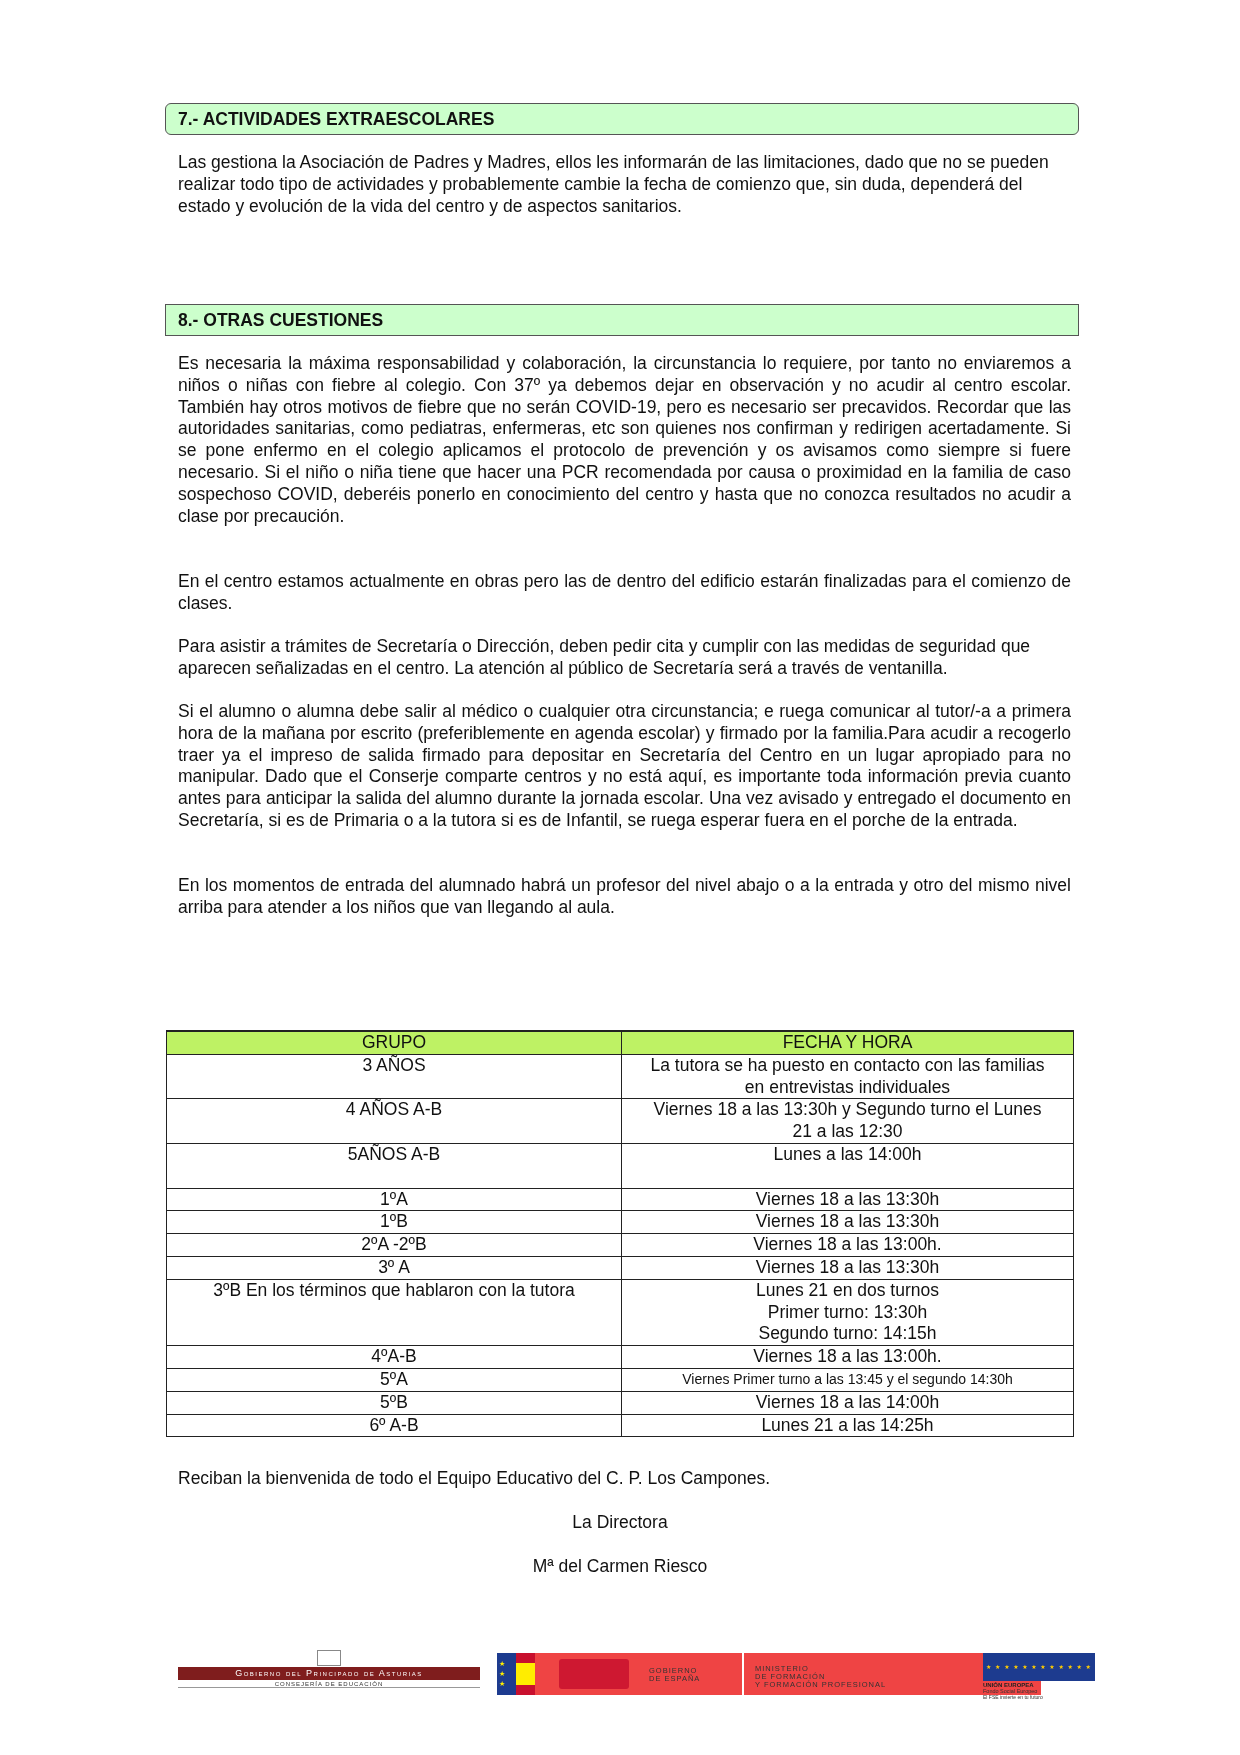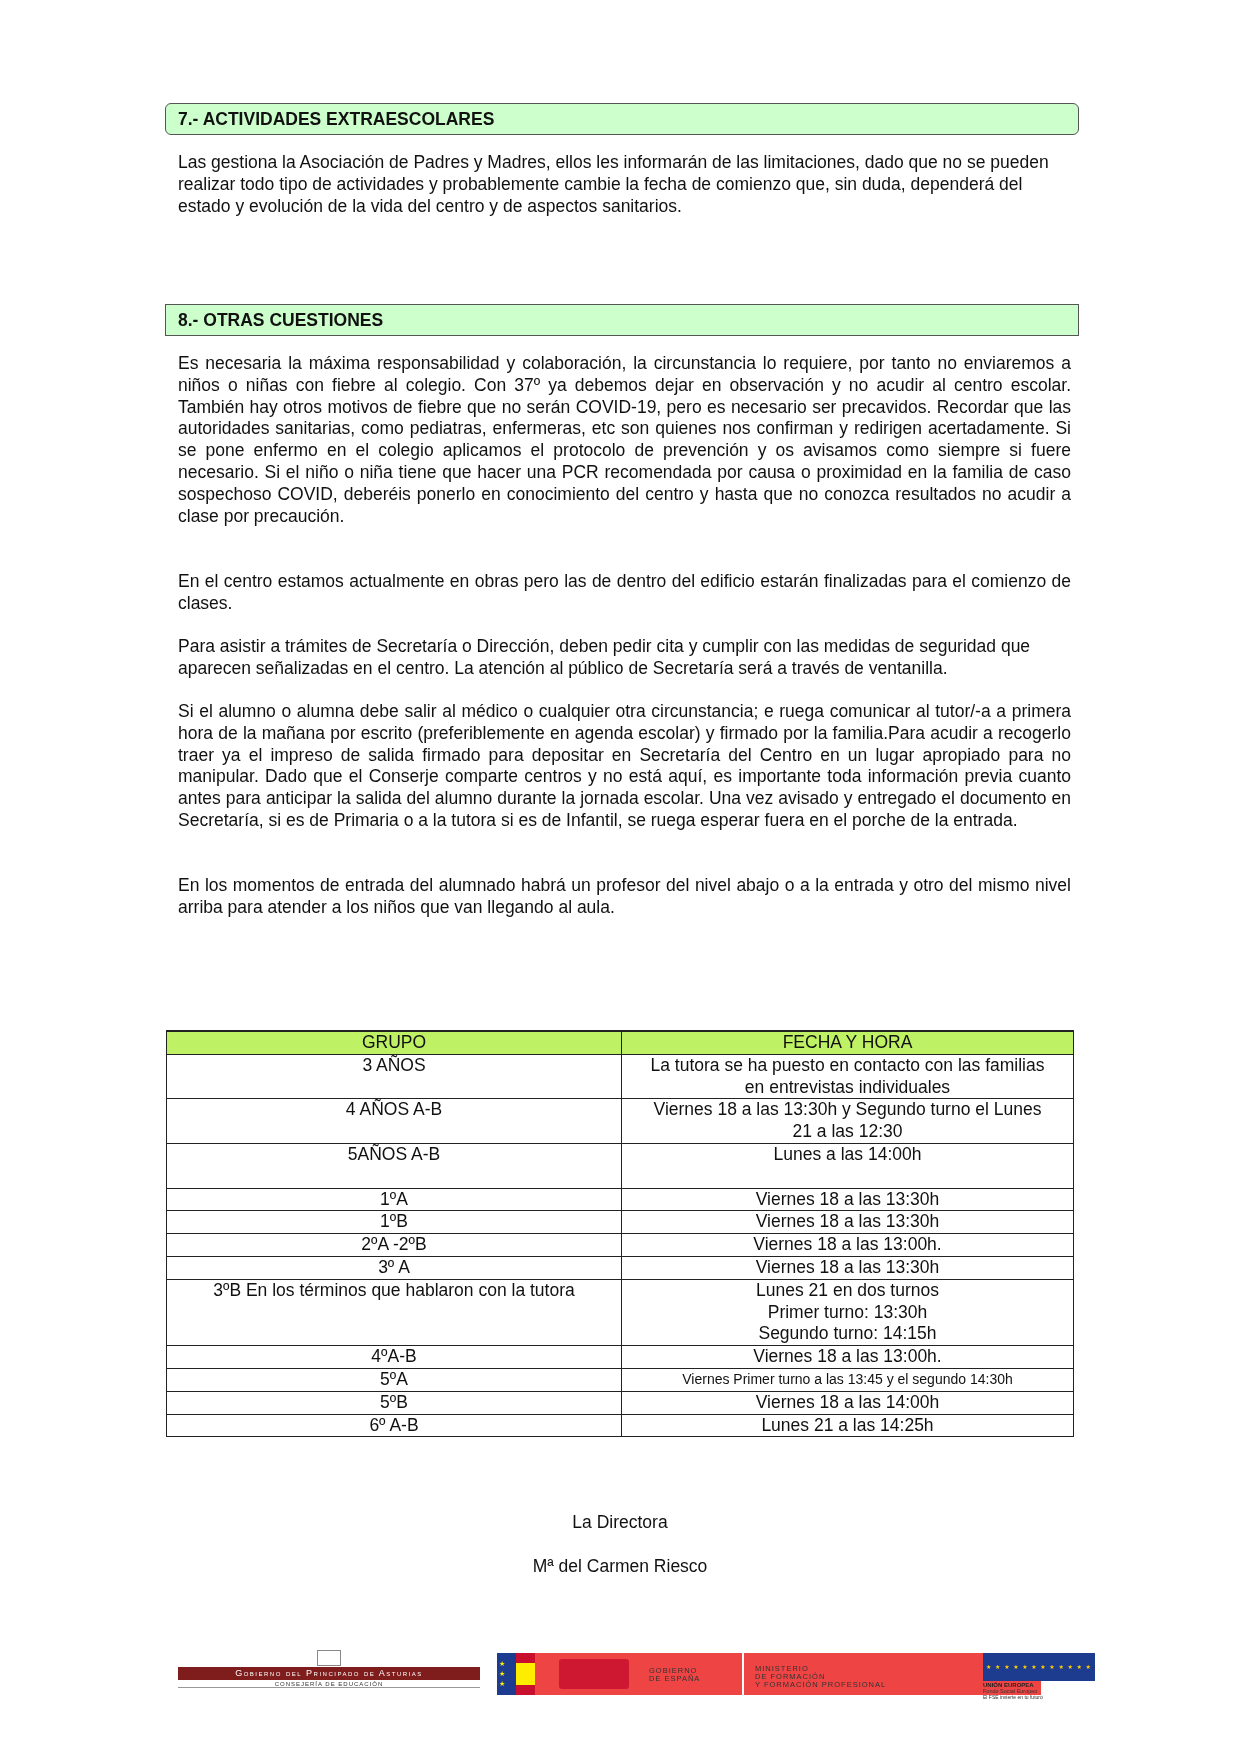--- a/index.html
+++ b/index.html
@@ -155,20 +155,21 @@
           <tr>
             <td class="g">6º A-B</td>
             <td>
               <div style="min-height: 21.8px;">Lunes 21 a las 14:25h</div>
             </td>
           </tr>
         </tbody>
     </table>
   </div>
 
+  <div class="closing" style="top:1467px;">Reciban la bienvenida de todo el Equipo Educativo del C. P. Los Campones.</div>
   <div class="center-line" style="top:1555px;">Mª del Carmen Riesco</div>
   <div class="center-line" style="top:1511px;">La Directora</div>
 
   <div class="logo-asturias">
     <div class="ast-crest"></div>
     <div class="ast-band">Gobierno del Principado de Asturias</div>
     <div class="ast-sub">CONSEJERÍA DE EDUCACIÓN</div>
   </div>
 
   <div class="logo-spain">

